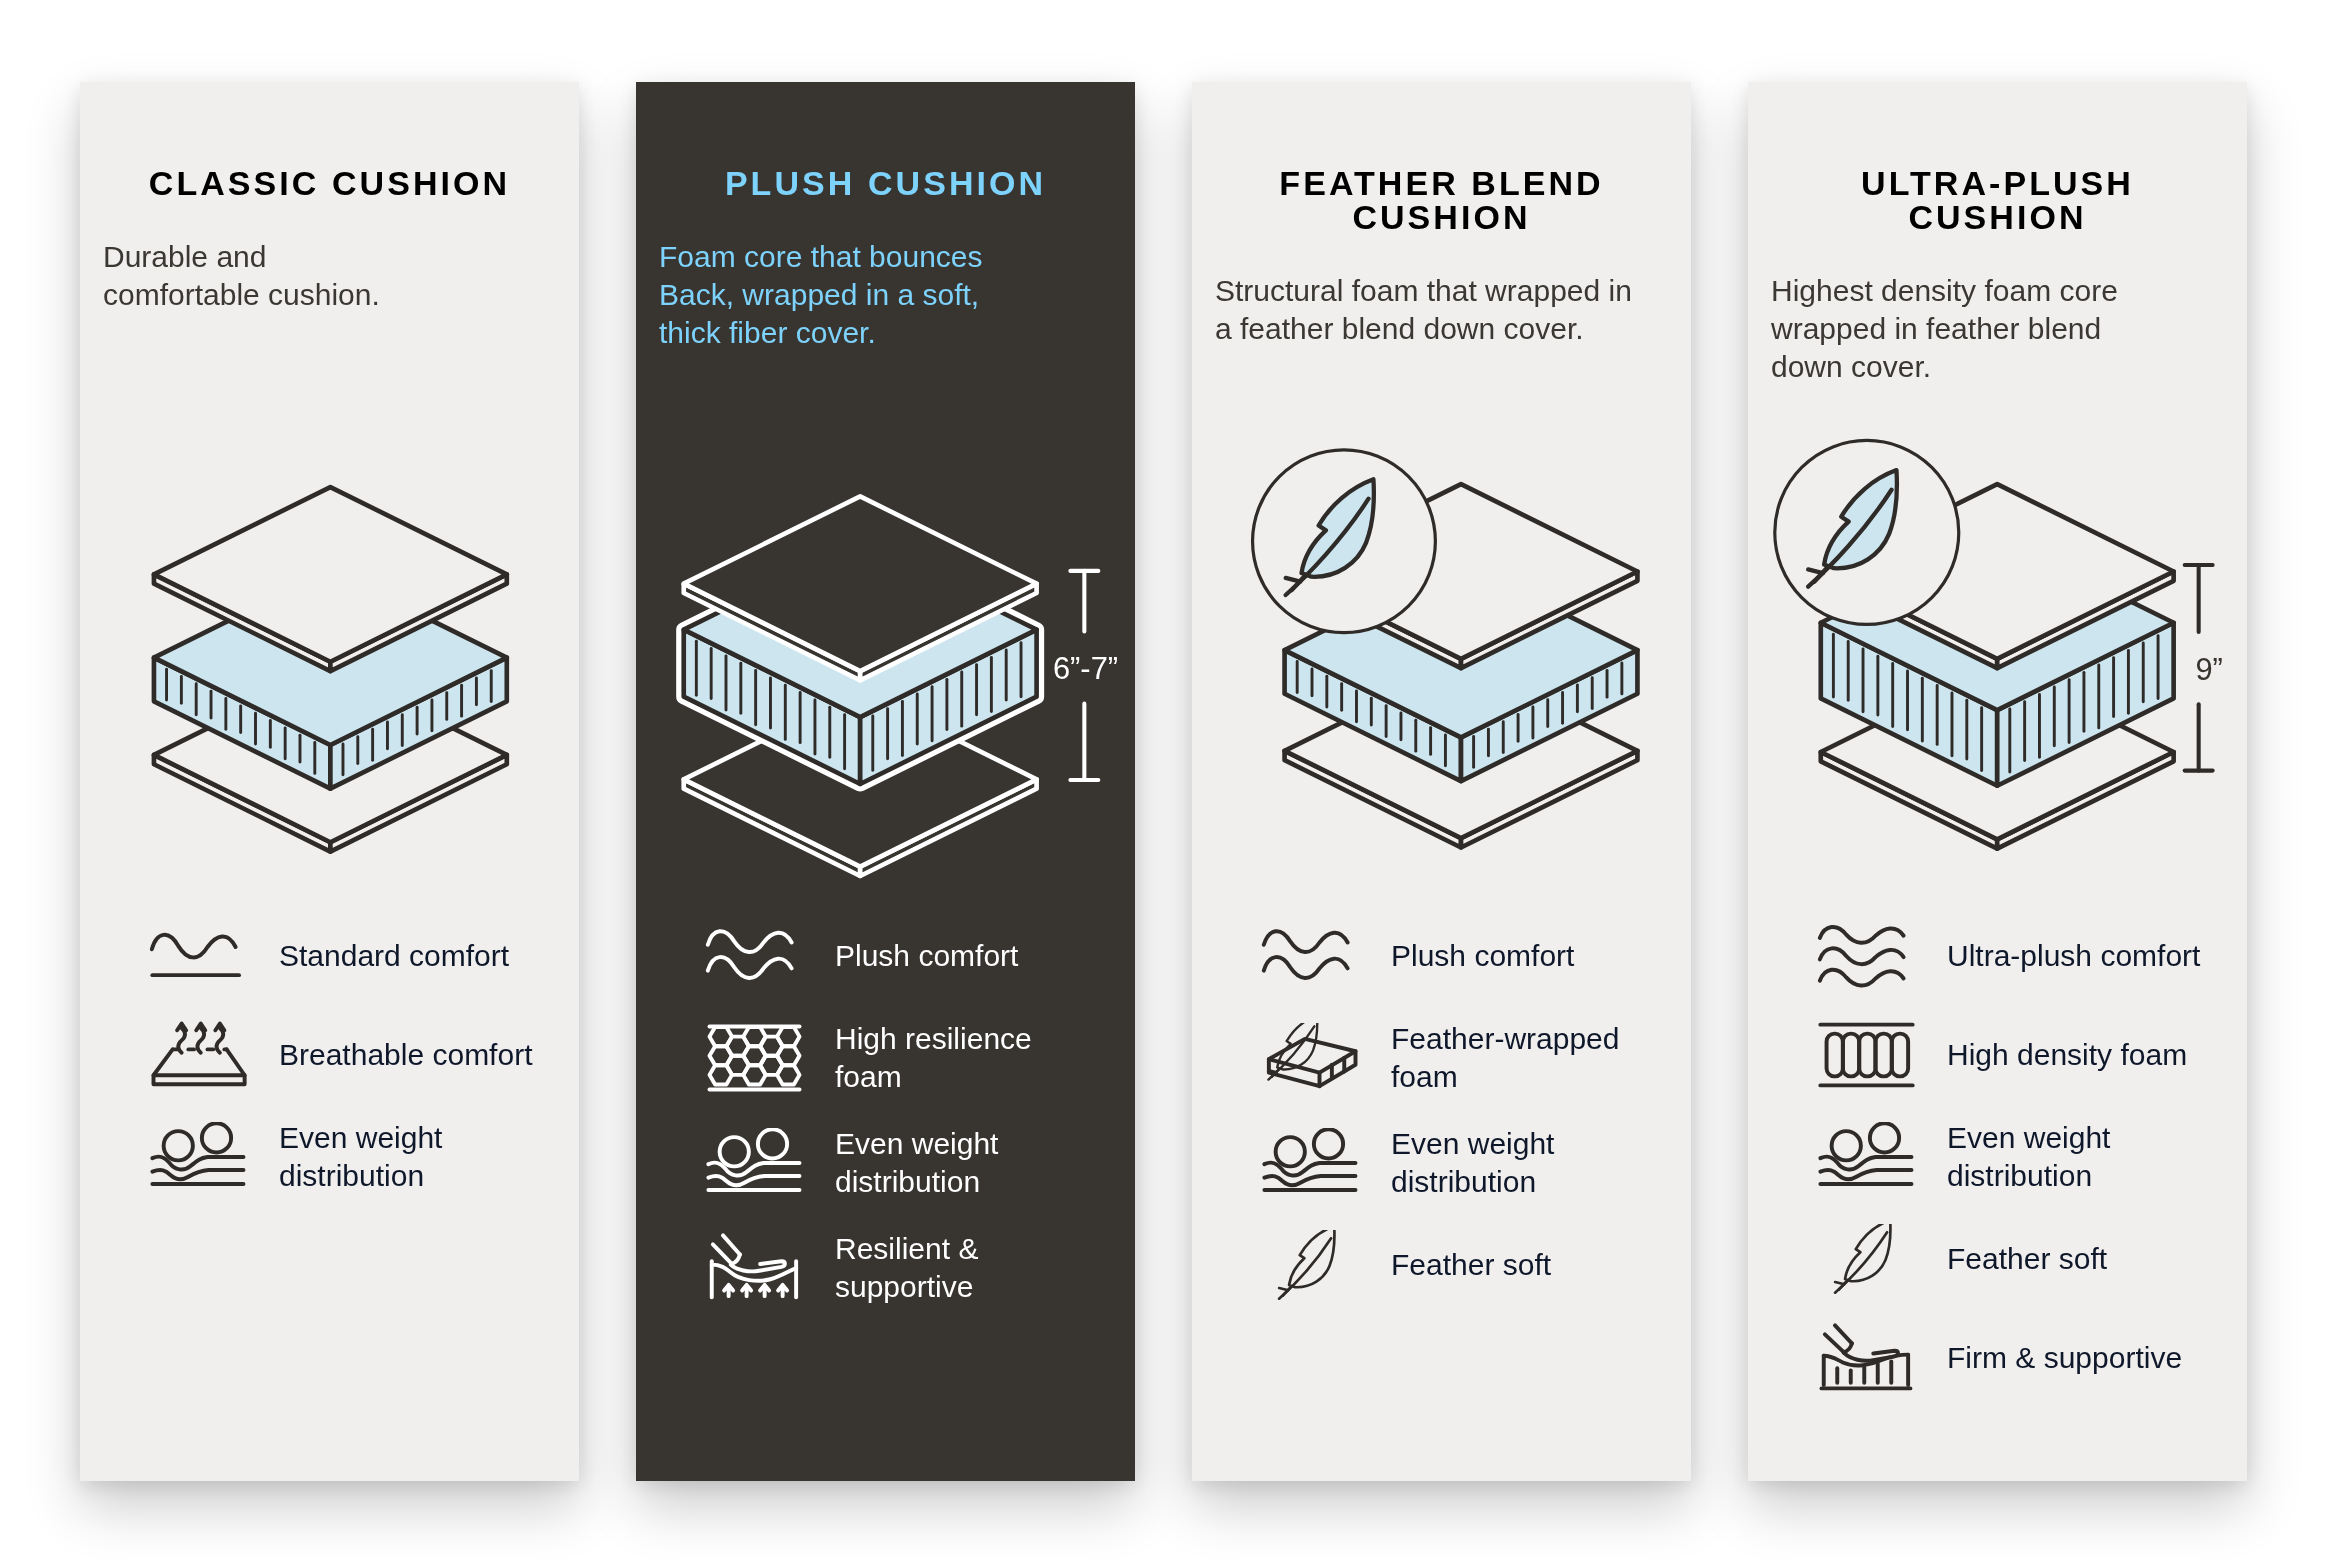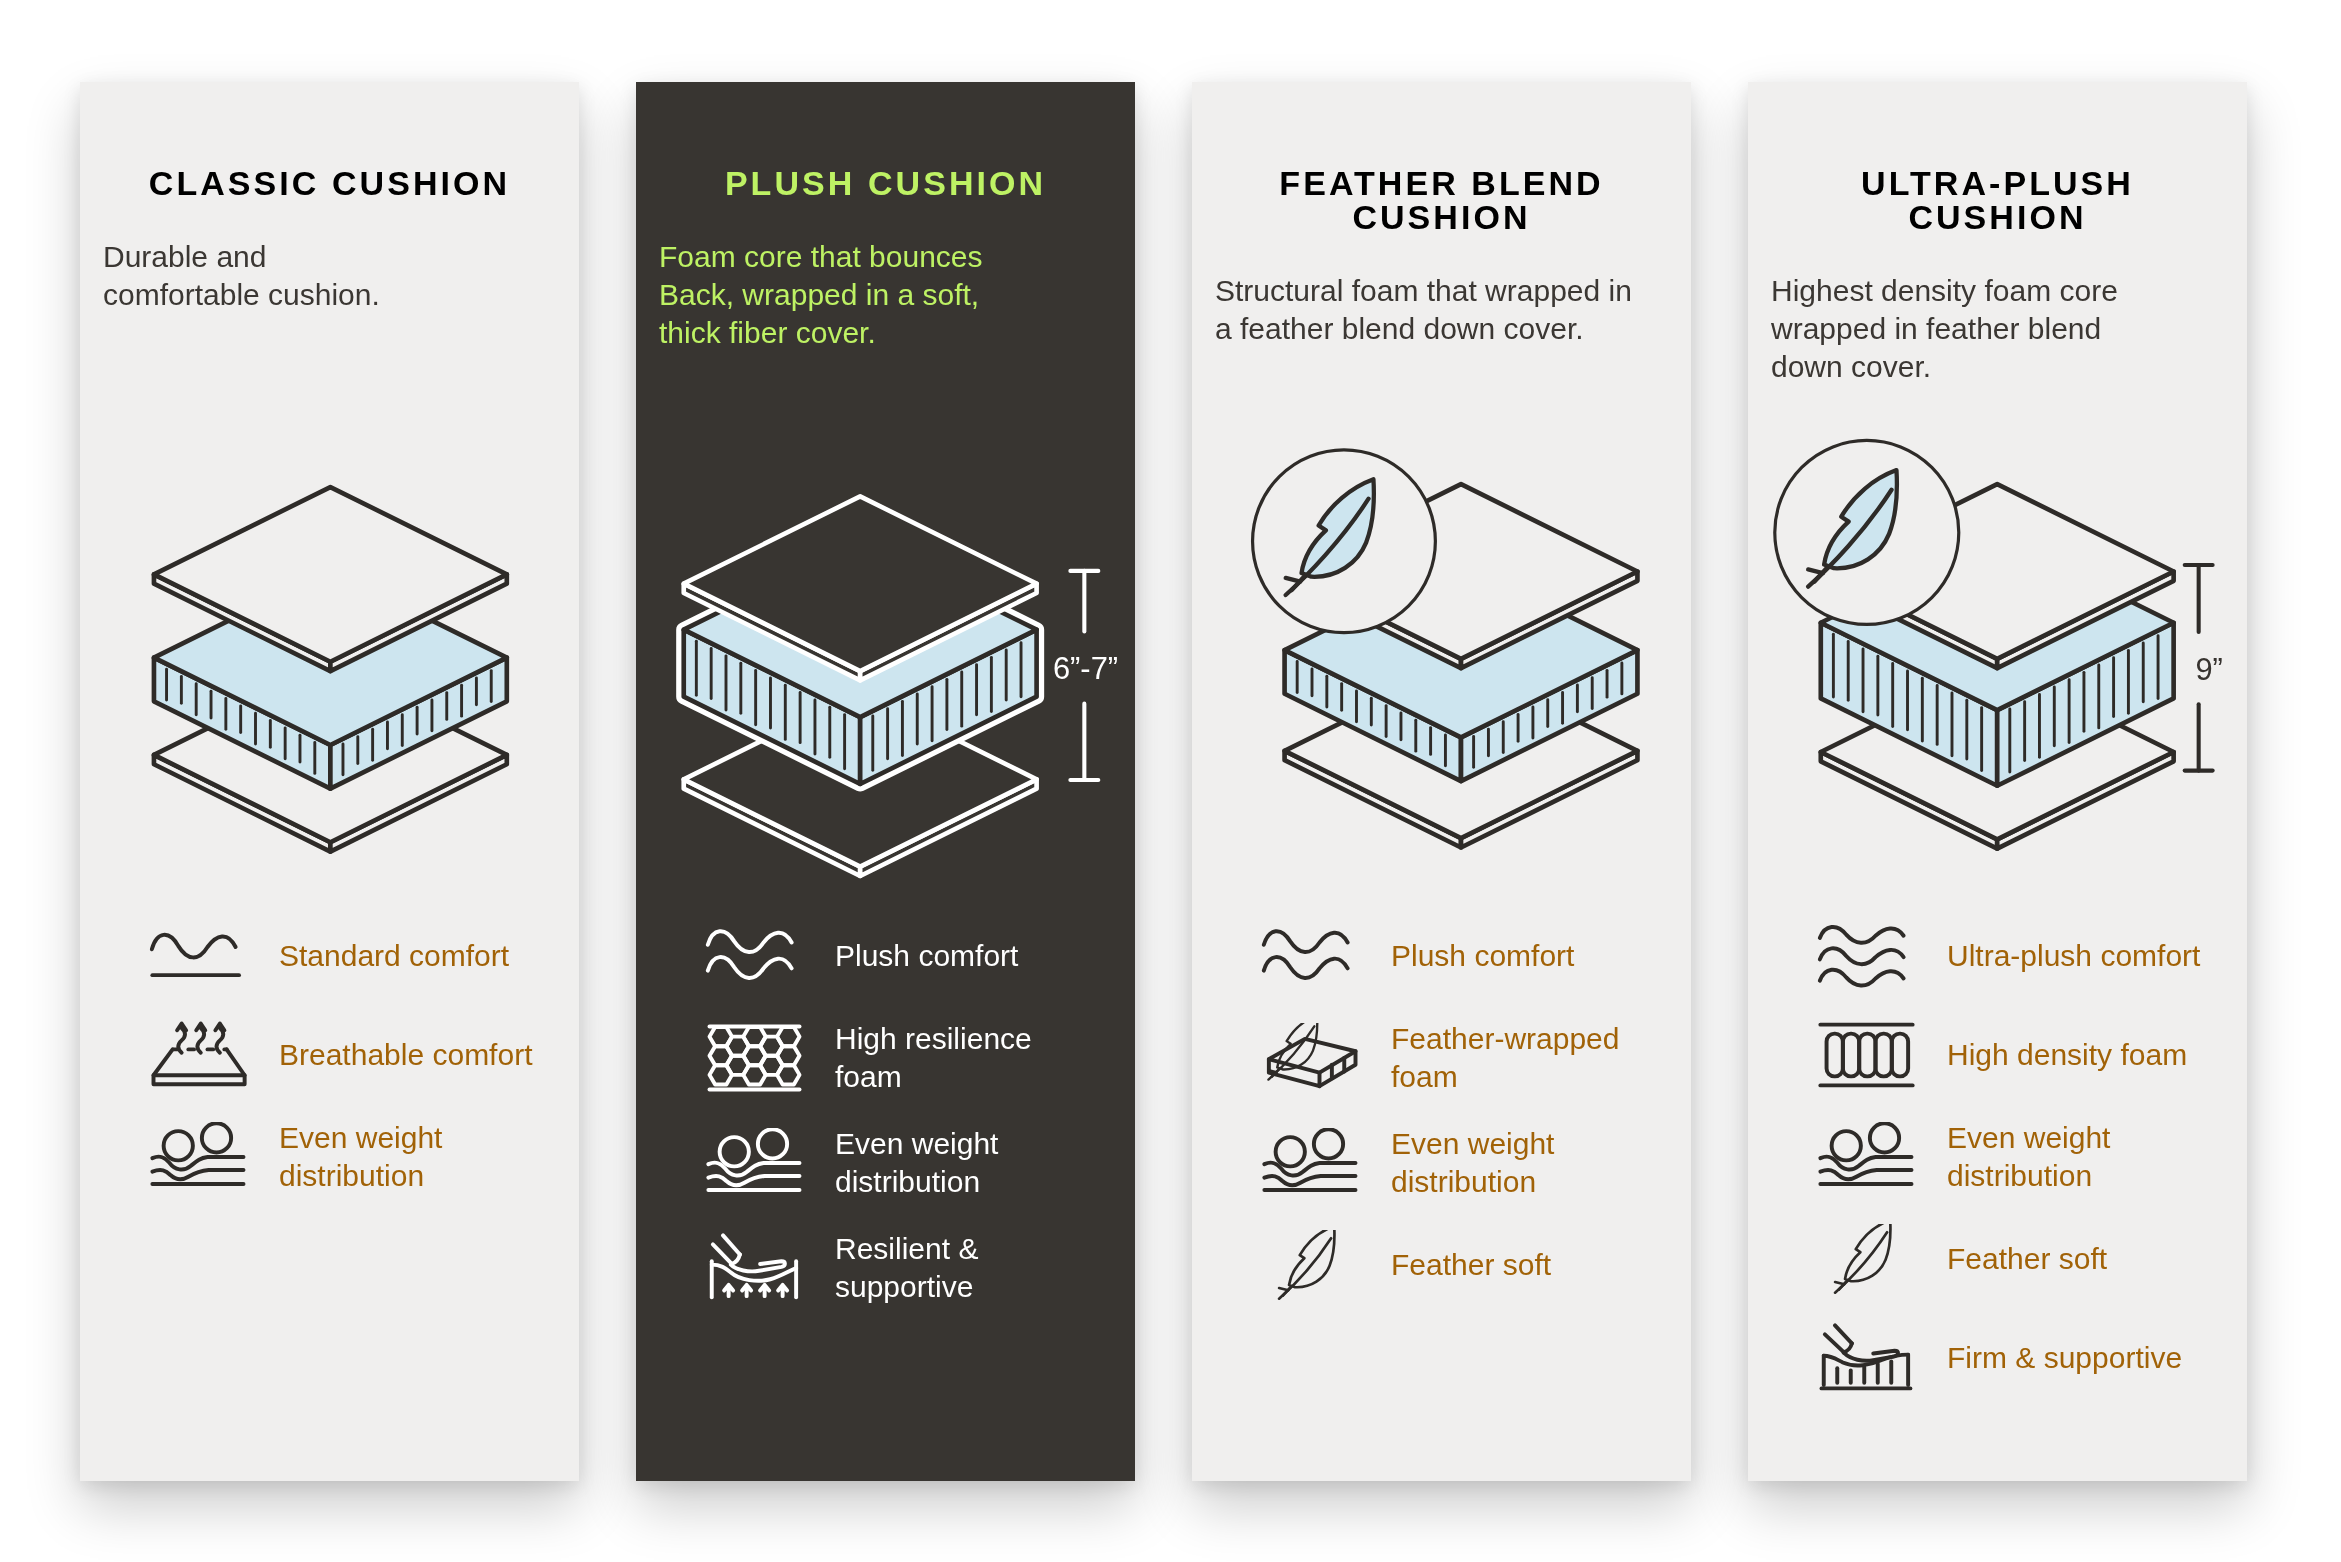--- a/index.html
+++ b/index.html
@@ -34,21 +34,21 @@
     color:#000000;
     white-space:pre-line;
   }
   .card .subtitle {
     margin-top:38px;
     font-size:30px;
     line-height:38px;
     color:#3b3733;
     white-space:pre-line;
   }
-  .card.dark .title, .card.dark .subtitle { color:#bef264; }
+  .card.dark .title, .card.dark .subtitle { color:#7dd3fc; }
 
   .illo {
     position:absolute;
     top:338px; left:0;
     width:499px; height:466px;
   }
   .illo svg { display:block; width:499px; height:466px; overflow:visible; }
 
   .dim-label {
     font-size:53px;
@@ -71,21 +71,21 @@
   .feature .ficon {
     flex:0 0 99px;
     height:70px;
     color:#2e2b28;
   }
   .card.dark .feature .ficon { color:#ffffff; }
   .feature .ficon svg { width:99px; height:70px; display:block; }
   .feature .flabel {
     font-size:30px;
     line-height:38px;
-    color:#a16207;
+    color:#0f172a;
     white-space:pre-line;
   }
   .card.dark .feature .flabel { color:#ffffff; }
 </style>
 </head>
 <body>
 
 <div class="board">
 
   <section class="card light">

